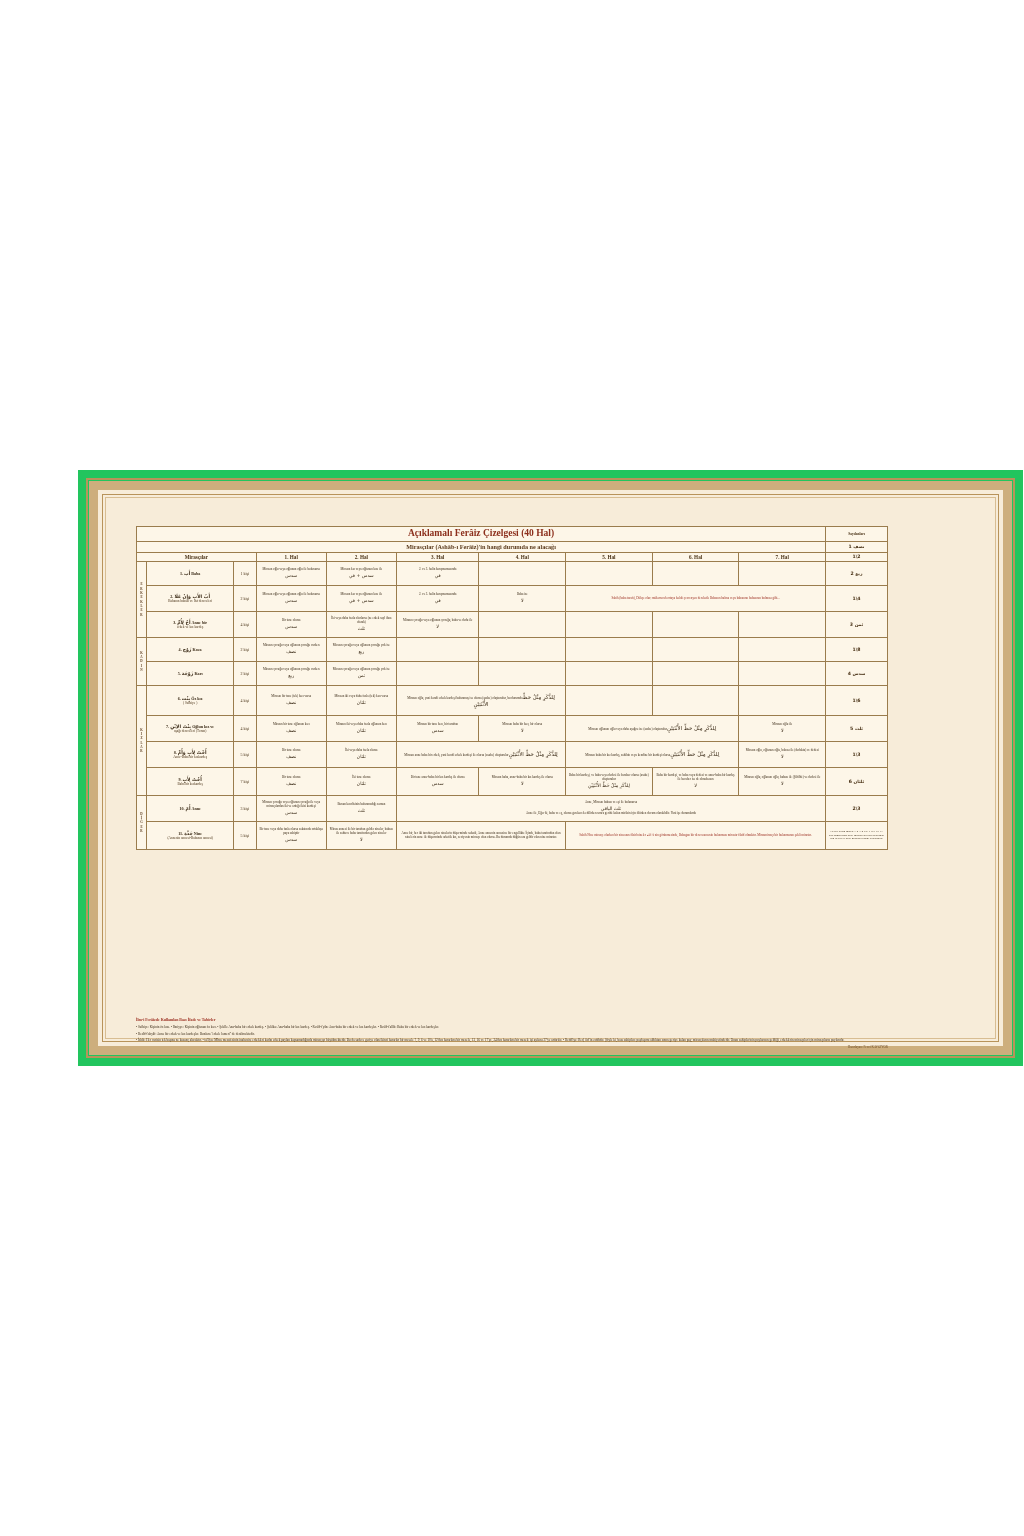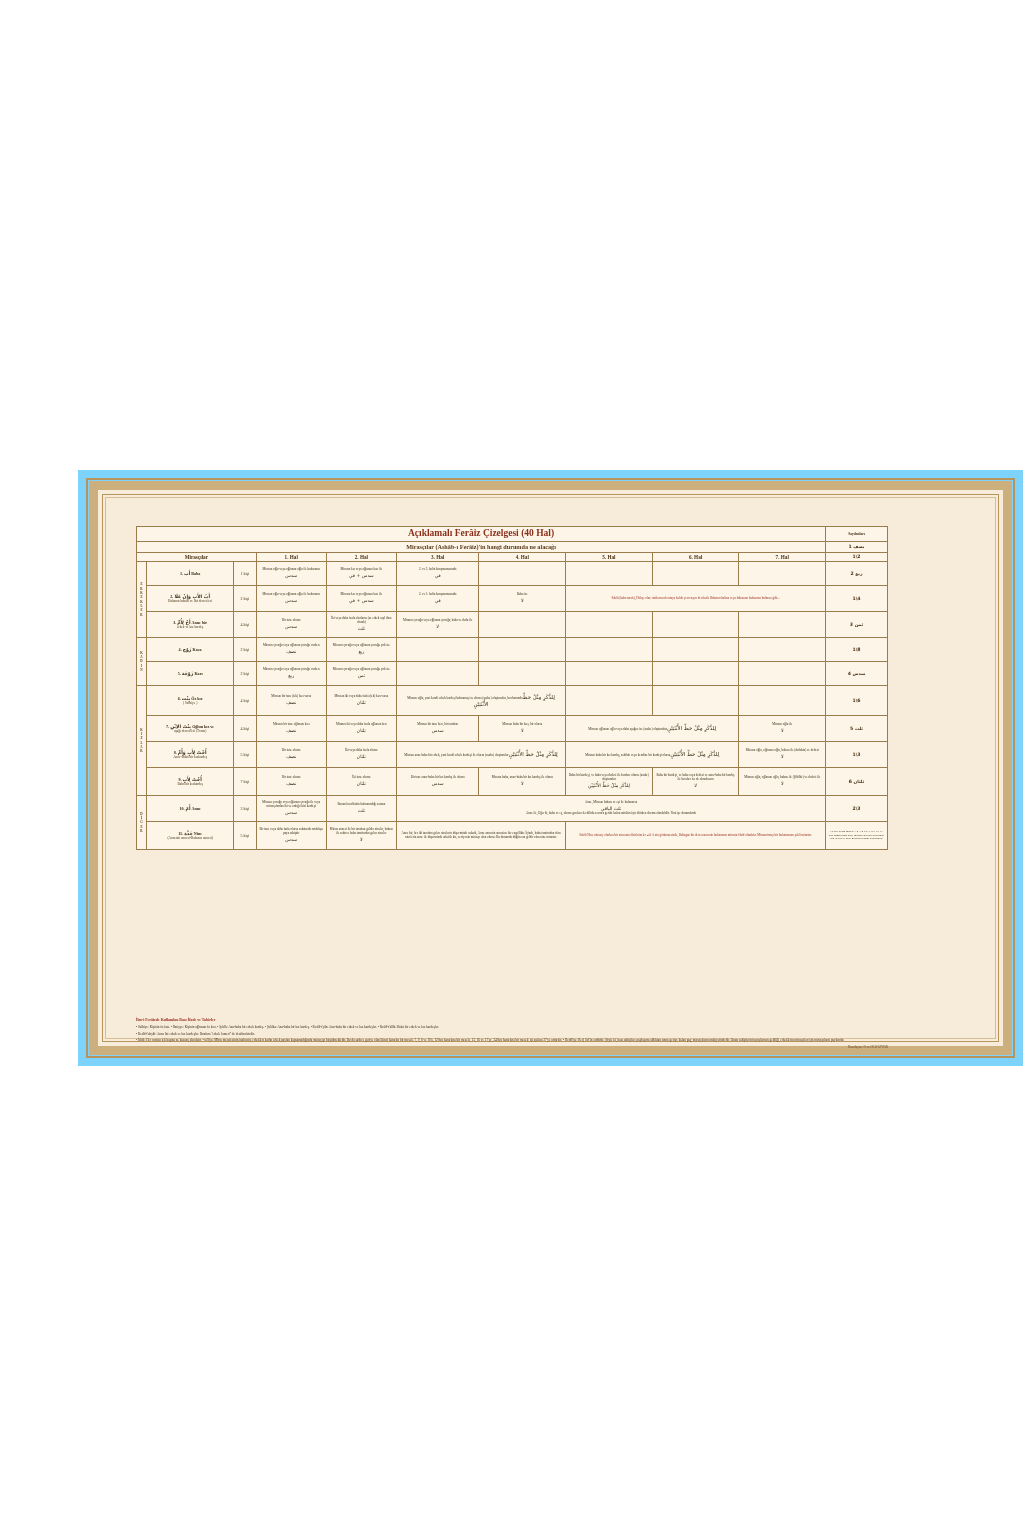--- a/index.html
+++ b/index.html
@@ -6,21 +6,21 @@
   body{
     width:1024px;height:1536px;
     background:#ffffff;
     font-family:"Liberation Serif", serif;
     overflow:hidden;
   }
   .page{
     position:absolute;
     left:78px; top:470px;
     width:945px; height:596px;
-    background:#7dd3fc;
+    background:#22c55e;
     box-sizing:border-box;
   }
   
   .orn-outer{
     position:absolute; inset:8px;
     border:2px solid #b8935a;
     box-sizing:border-box;
   }
   .orn-band{
     position:absolute; inset:11px;

